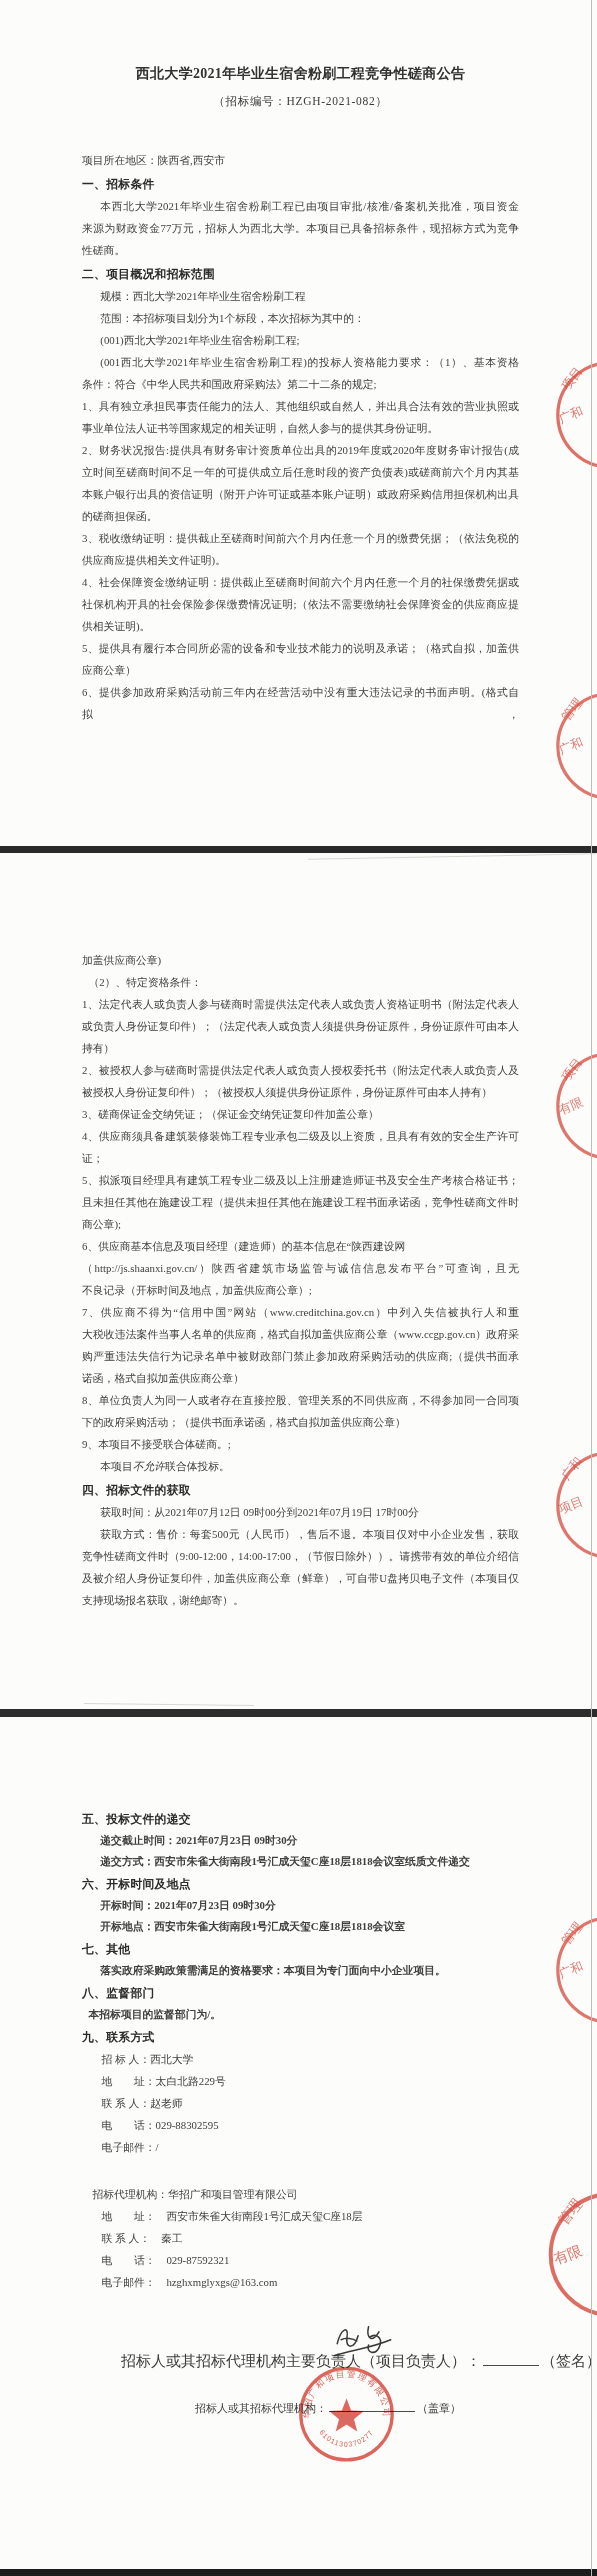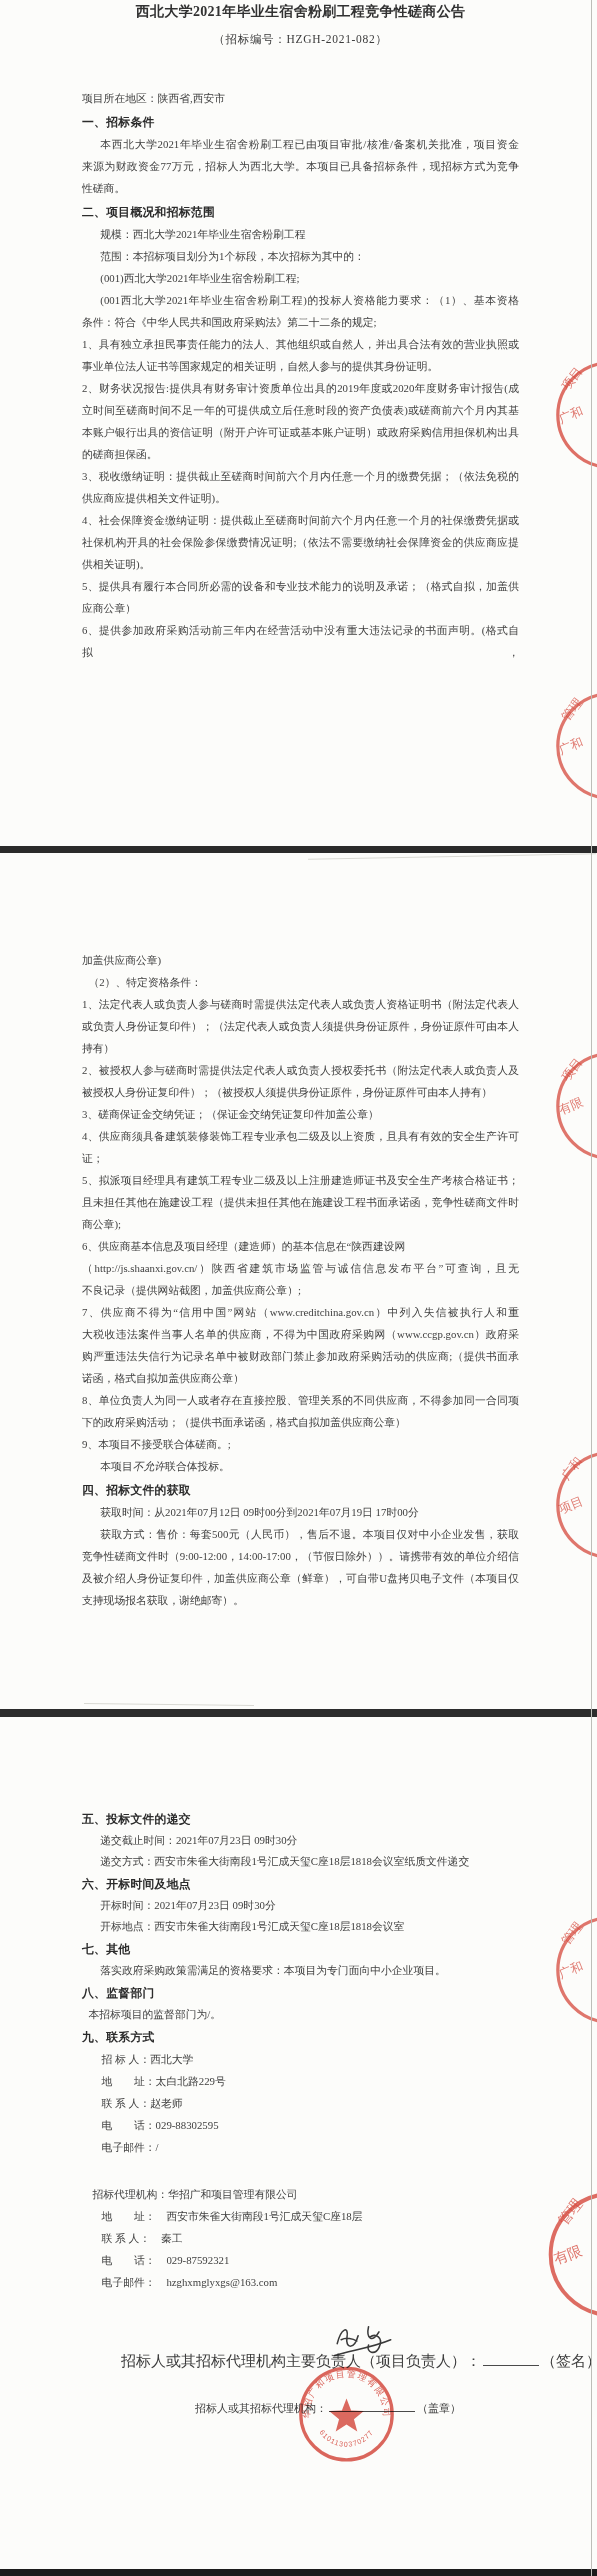--- a/index.html
+++ b/index.html
@@ -6,31 +6,31 @@
   .sheet {
     position:relative; width:598px; height:2576px; margin:0;
     background:#fcfcfa; overflow:hidden;
     font-family:"Liberation Serif", serif; color:#3e3e3e;
   }
   .page { position:absolute; left:0; width:598px; overflow:hidden; }
   #page1 { top:0; height:846px; }
   #page2 { top:853px; height:857px; }
   #page3 { top:1717px; height:741px; }
   .col { margin-left:82px; width:437px; }
-  #page1 .col { }
+  #page1 .col { padding-top:62px; }
   #page2 .col { padding-top:96px; }
   #page3 .col { padding-top:90px; }
 
   .title { font-size:14px; font-weight:bold; letter-spacing:0.3px;
            text-align:center; color:#323232; line-height:23.6px; }
   .subtitle { font-size:11.5px; text-align:center; color:#3a3a3a;
               line-height:19.6px; margin-top:6.5px; margin-bottom:37px; letter-spacing:0.7px; }
 
   .line { font-size:10.8px; line-height:22px; color:#404040; }
-  .lh32 { line-height:21px; }
+  .lh32 { line-height:21px;font-weight:bold; }
   .bj { text-align:justify; text-align-last:justify; text-justify:inter-ideograph; }
   .ind { text-indent:18.3px; }
   .ind-sm { text-indent:6.5px; }
   .h { font-family:"Liberation Sans", sans-serif; font-weight:bold;
        font-size:11.8px; color:#2b2b2b; margin-top:2px; letter-spacing:0.3px; }
   .c { padding-left:19.6px; }
   .c0 { padding-left:10.5px; }
   .gap-agency { margin-top:25px; }
   em { font-style:italic; }
 
@@ -103,23 +103,23 @@
       <div class="line bj">2、被授权人参与磋商时需提供法定代表人或负责人授权委托书（附法定代表人或负责人及</div>
       <div class="line">被授权人身份证复印件）；（被授权人须提供身份证原件，身份证原件可由本人持有）</div>
       <div class="line">3、磋商保证金交纳凭证；（保证金交纳凭证复印件加盖公章）</div>
       <div class="line bj">4、供应商须具备建筑装修装饰工程专业承包二级及以上资质，且具有有效的安全生产许可</div>
       <div class="line">证；</div>
       <div class="line bj">5、拟派项目经理具有建筑工程专业二级及以上注册建造师证书及安全生产考核合格证书；</div>
       <div class="line bj">且未担任其他在施建设工程（提供未担任其他在施建设工程书面承诺函，竞争性磋商文件时</div>
       <div class="line">商公章);</div>
       <div class="line">6、供应商基本信息及项目经理（建造师）的基本信息在“陕西建设网</div>
       <div class="line bj">（http://js.shaanxi.gov.cn/）陕西省建筑市场监管与诚信信息发布平台”可查询，且无</div>
-      <div class="line">不良记录（提供网站截图，加盖供应商公章）;</div>
+      <div class="line">不良记录（开标时间及地点，加盖供应商公章）;</div>
       <div class="line bj">7、供应商不得为“信用中国”网站（www.creditchina.gov.cn）中列入失信被执行人和重</div>
-      <div class="line bj">大税收违法案件当事人名单的供应商，不得为中国政府采购网（www.ccgp.gov.cn）政府采</div>
+      <div class="line bj">大税收违法案件当事人名单的供应商，格式自拟加盖供应商公章（www.ccgp.gov.cn）政府采</div>
       <div class="line bj">购严重违法失信行为记录名单中被财政部门禁止参加政府采购活动的供应商;（提供书面承</div>
       <div class="line">诺函，格式自拟加盖供应商公章）</div>
       <div class="line bj">8、单位负责人为同一人或者存在直接控股、管理关系的不同供应商，不得参加同一合同项</div>
       <div class="line">下的政府采购活动；（提供书面承诺函，格式自拟加盖供应商公章）</div>
       <div class="line">9、本项目不接受联合体磋商。;</div>
       <div class="line ind"><span>本项目</span><em>不允许</em><span>联合体投标。</span></div>
       <div class="line h">四、招标文件的获取</div>
       <div class="line ind">获取时间：从2021年07月12日 09时00分到2021年07月19日 17时00分</div>
       <div class="line bj ind">获取方式：售价：每套500元（人民币），售后不退。本项目仅对中小企业发售，获取</div>
       <div class="line bj">竞争性磋商文件时（9:00-12:00，14:00-17:00，（节假日除外））。请携带有效的单位介绍信</div>

